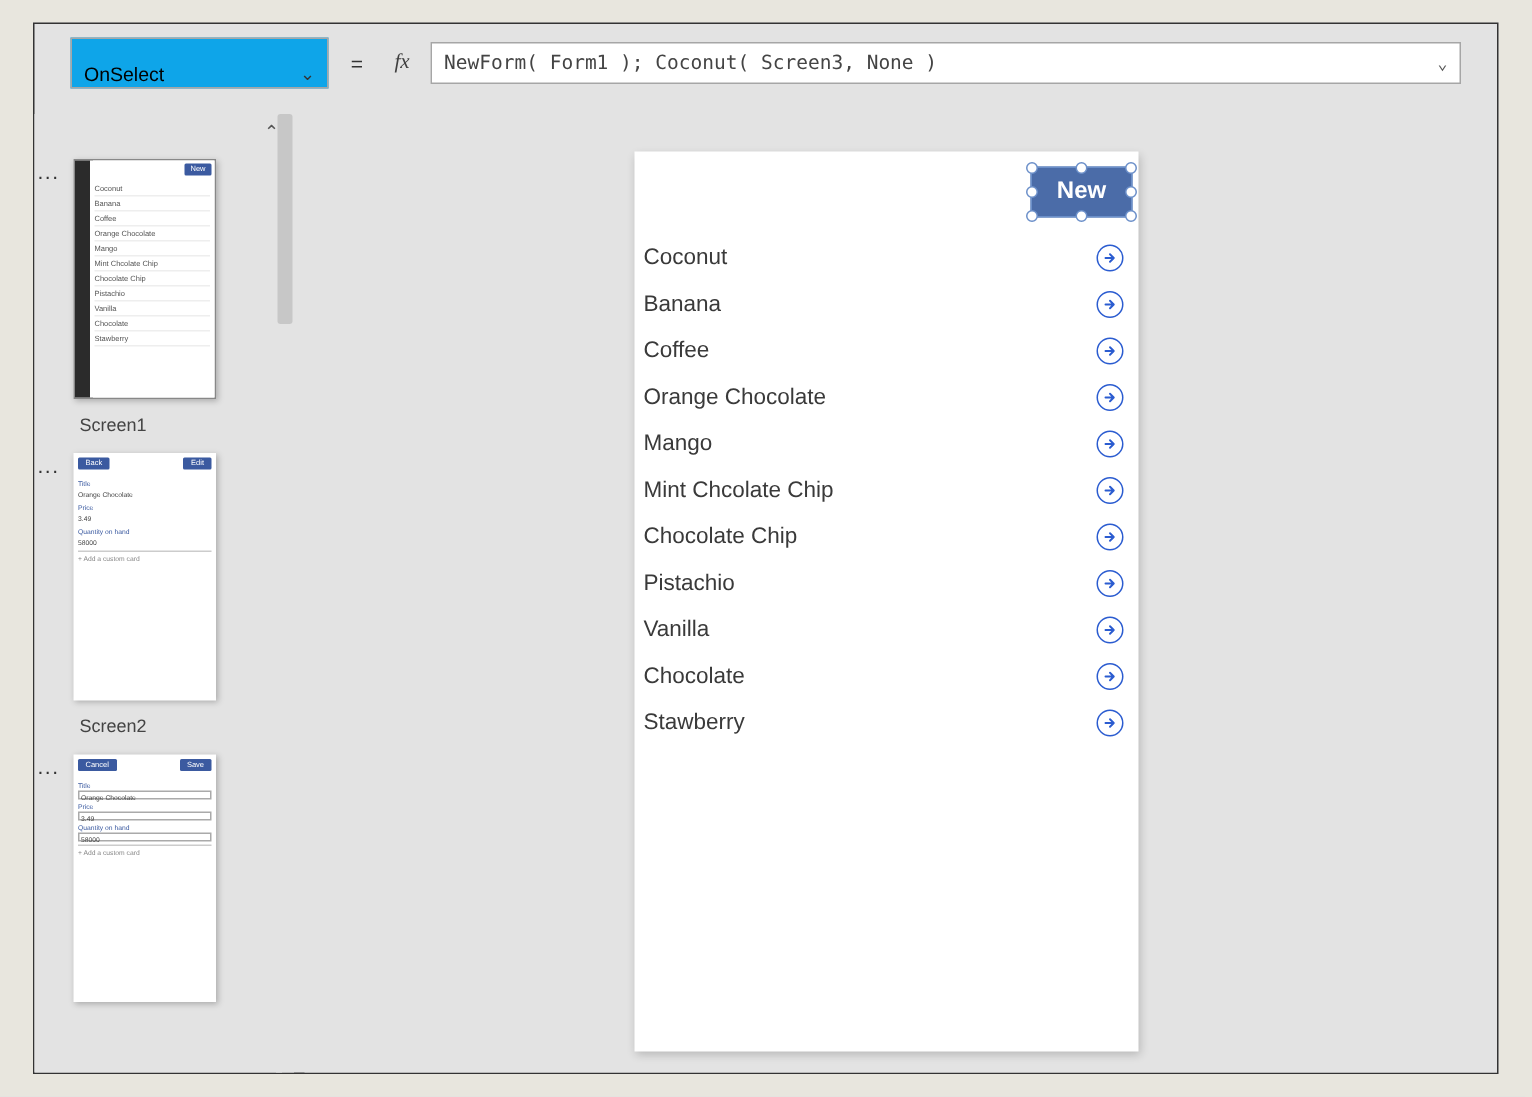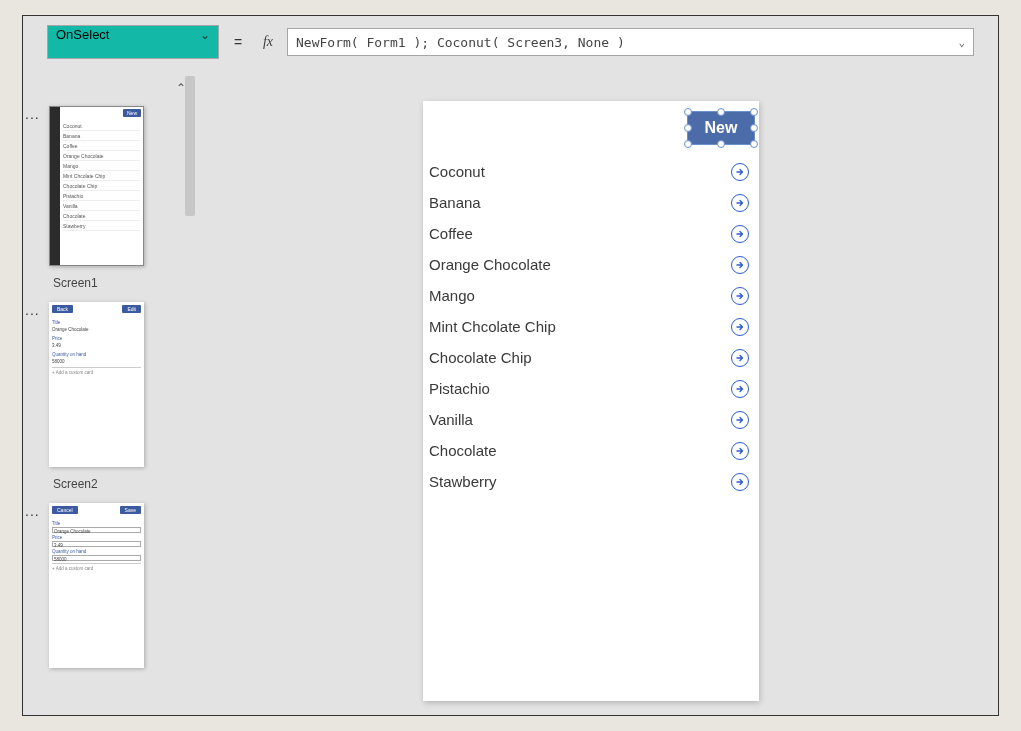--- a/index.html
+++ b/index.html
@@ -27,25 +27,25 @@
       right: 24px;
       height: 28px;
       display: flex;
       gap: 8px;
       align-items: center;
     }
     .property-select {
       width: 172px;
       height: 28px;
       border: 1px solid #a6a6a6;
-      background: #14b8a6;
+      background: #0ea5e9;
       font-size: 13px;
       padding: 16px 8px;
       display: flex;
-      align-items: flex-end;
+      align-items: flex-start;
       justify-content: space-between;
       cursor: pointer;
     }
     .prop-chevron {
       font-size: 12px;
       color: #333;
     }
     .equals-btn {
       width: 22px;
       height: 28px;

